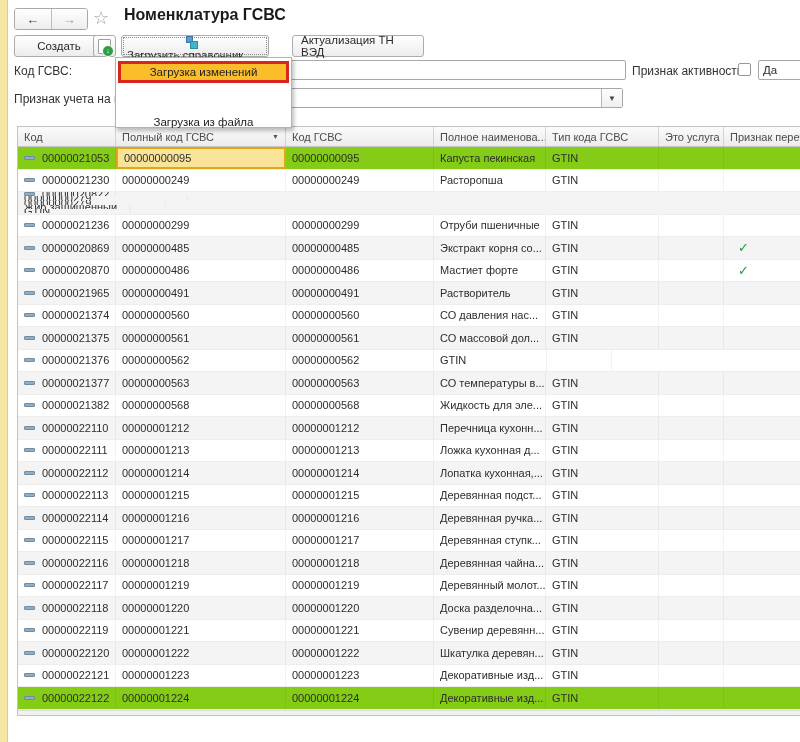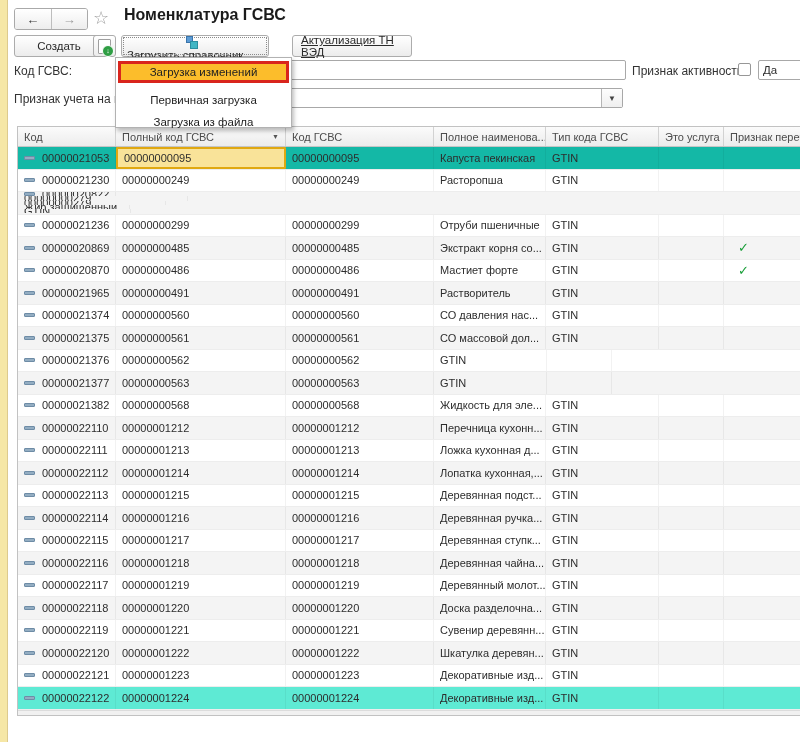--- a/index.html
+++ b/index.html
@@ -26,21 +26,21 @@
 
   
   .btn { position:absolute; top:35px; height:22px; border:1px solid #acacac; border-radius:3px;
     background:linear-gradient(#ffffff,#ececec); font-size:11.5px; color:#2a2a2a;
     display:flex; align-items:center; justify-content:center; padding:0 8px; }
   .btn-create { left:14px; width:90px; }
   .btn-loadicon { left:93px; width:23px; padding:0; }
   .btn-load { left:121px; width:148px; justify-content:flex-start; padding:0 5px;
     outline:1px dotted #8a8a8a; outline-offset:-3px;flex-direction:column; }
   .btn-load .caret { margin-left:6px; padding-left:5px; border-left:1px solid #bdbdbd; font-size:8px; color:#333; }
-  .btn-act { left:292px; width:120px;text-decoration:underline; }
+  .btn-act { left:292px; width:132px; }
   .doc-ico { position:relative; width:13px; height:15px; background:#fff; border:1px solid #9f9f9f; border-radius:1px; }
   .doc-ico::after { content:"↓"; position:absolute; right:-4px; bottom:-4px; width:10px; height:10px;
     background:#2f9e44; color:#fff; border-radius:50%; font-size:7px; line-height:10px; text-align:center; border:1px solid #fff; }
   .cube-ico { position:relative; width:13px; height:13px; margin-right:5px; flex:0 0 auto; }
   .cube-ico .c1 { position:absolute; left:0; top:0; width:7px; height:7px; background:#5b9bd5; border:1px solid #3a74aa; }
   .cube-ico .c2 { position:absolute; left:4px; top:5px; width:8px; height:8px; background:#41b6c4; border:1px solid #2b8fa0; }
 
   
   .flabel { position:absolute; font-size:12px; color:#333; white-space:nowrap; }
   .finput { position:absolute; height:20px; border:1px solid #a8a8a8; border-radius:2px; background:#fff;
@@ -119,21 +119,20 @@
 <div class="flabel" style="left:14px; top:92px;">Признак учета на вир</div>
 <div class="finput" style="left:115px; top:88px; width:508px; padding-right:24px;">
   <span></span>
   <span class="combo-btn">
       <span>▼</span>
     </span>
 </div>
 
 <div class="menu">
   <div class="menu-item hl">Загрузка изменений</div>
-  <div class="menu-item plain2">Первичная загрузка</div>
   <div class="menu-item plain3">Загрузка из файла</div>
 </div>
 
 <div class="grid">
   <div class="ghead">
     <div class="hcell c0">
         <span>Код</span>
       </div>
     <div class="hcell c1">
         <span>Полный код ГСВС</span>
@@ -149,21 +148,21 @@
         <span>Тип кода ГСВС</span>
       </div>
     <div class="hcell c5">
         <span>Это услуга</span>
       </div>
     <div class="hcell c6" style="border-right:none;">
         <span>Признак переч</span>
       </div>
   </div>
   <div id="grid-body">
-      <div class="grow" style="background: #14b8a6;">
+      <div class="grow" style="background: #84cc16;">
         <div class="gcell c0"><span class="row-ico"></span>00000021053</div>
         <div class="gcell c1" style="background: rgb(249, 227, 153); border: 2px solid rgb(224, 168, 17); border-radius: 1px;">00000000095</div>
         <div class="gcell c2">00000000095</div>
         <div class="gcell c3">Капуста пекинская</div>
         <div class="gcell c4">GTIN</div>
         <div class="gcell c5"></div>
         <div class="gcell c6" style="border-right: none;"></div>
       </div>
       <div class="grow">
         <div class="gcell c0"><span class="row-ico"></span>00000021230</div>
@@ -246,20 +245,21 @@
         <div class="gcell c1">00000000562</div>
         <div class="gcell c2">00000000562</div>
         <div class="gcell c4">GTIN</div>
         <div class="gcell c5"></div>
         <div class="gcell c6" style="border-right: none;"></div>
       </div>
       <div class="grow" style="background: rgb(244, 244, 244);">
         <div class="gcell c0"><span class="row-ico"></span>00000021377</div>
         <div class="gcell c1">00000000563</div>
         <div class="gcell c2">00000000563</div>
+        <div class="gcell c3">СО температуры в...</div>
         <div class="gcell c4">GTIN</div>
         <div class="gcell c5"></div>
         <div class="gcell c6" style="border-right: none;"></div>
       </div>
       <div class="grow">
         <div class="gcell c0"><span class="row-ico"></span>00000021382</div>
         <div class="gcell c1">00000000568</div>
         <div class="gcell c2">00000000568</div>
         <div class="gcell c3">Жидкость для эле...</div>
         <div class="gcell c4">GTIN</div>
@@ -367,21 +367,21 @@
       </div>
       <div class="grow">
         <div class="gcell c0"><span class="row-ico"></span>00000022121</div>
         <div class="gcell c1">00000001223</div>
         <div class="gcell c2">00000001223</div>
         <div class="gcell c3">Декоративные изд...</div>
         <div class="gcell c4">GTIN</div>
         <div class="gcell c5"></div>
         <div class="gcell c6" style="border-right: none;"></div>
       </div>
-      <div class="grow" style="background: #5eead4;">
+      <div class="grow" style="background: #84cc16;">
         <div class="gcell c0"><span class="row-ico"></span>00000022122</div>
         <div class="gcell c1">00000001224</div>
         <div class="gcell c2">00000001224</div>
         <div class="gcell c3">Декоративные изд...</div>
         <div class="gcell c4">GTIN</div>
         <div class="gcell c5"></div>
         <div class="gcell c6" style="border-right: none;"></div>
       </div>
     </div>
   <div class="hscroll"></div>

